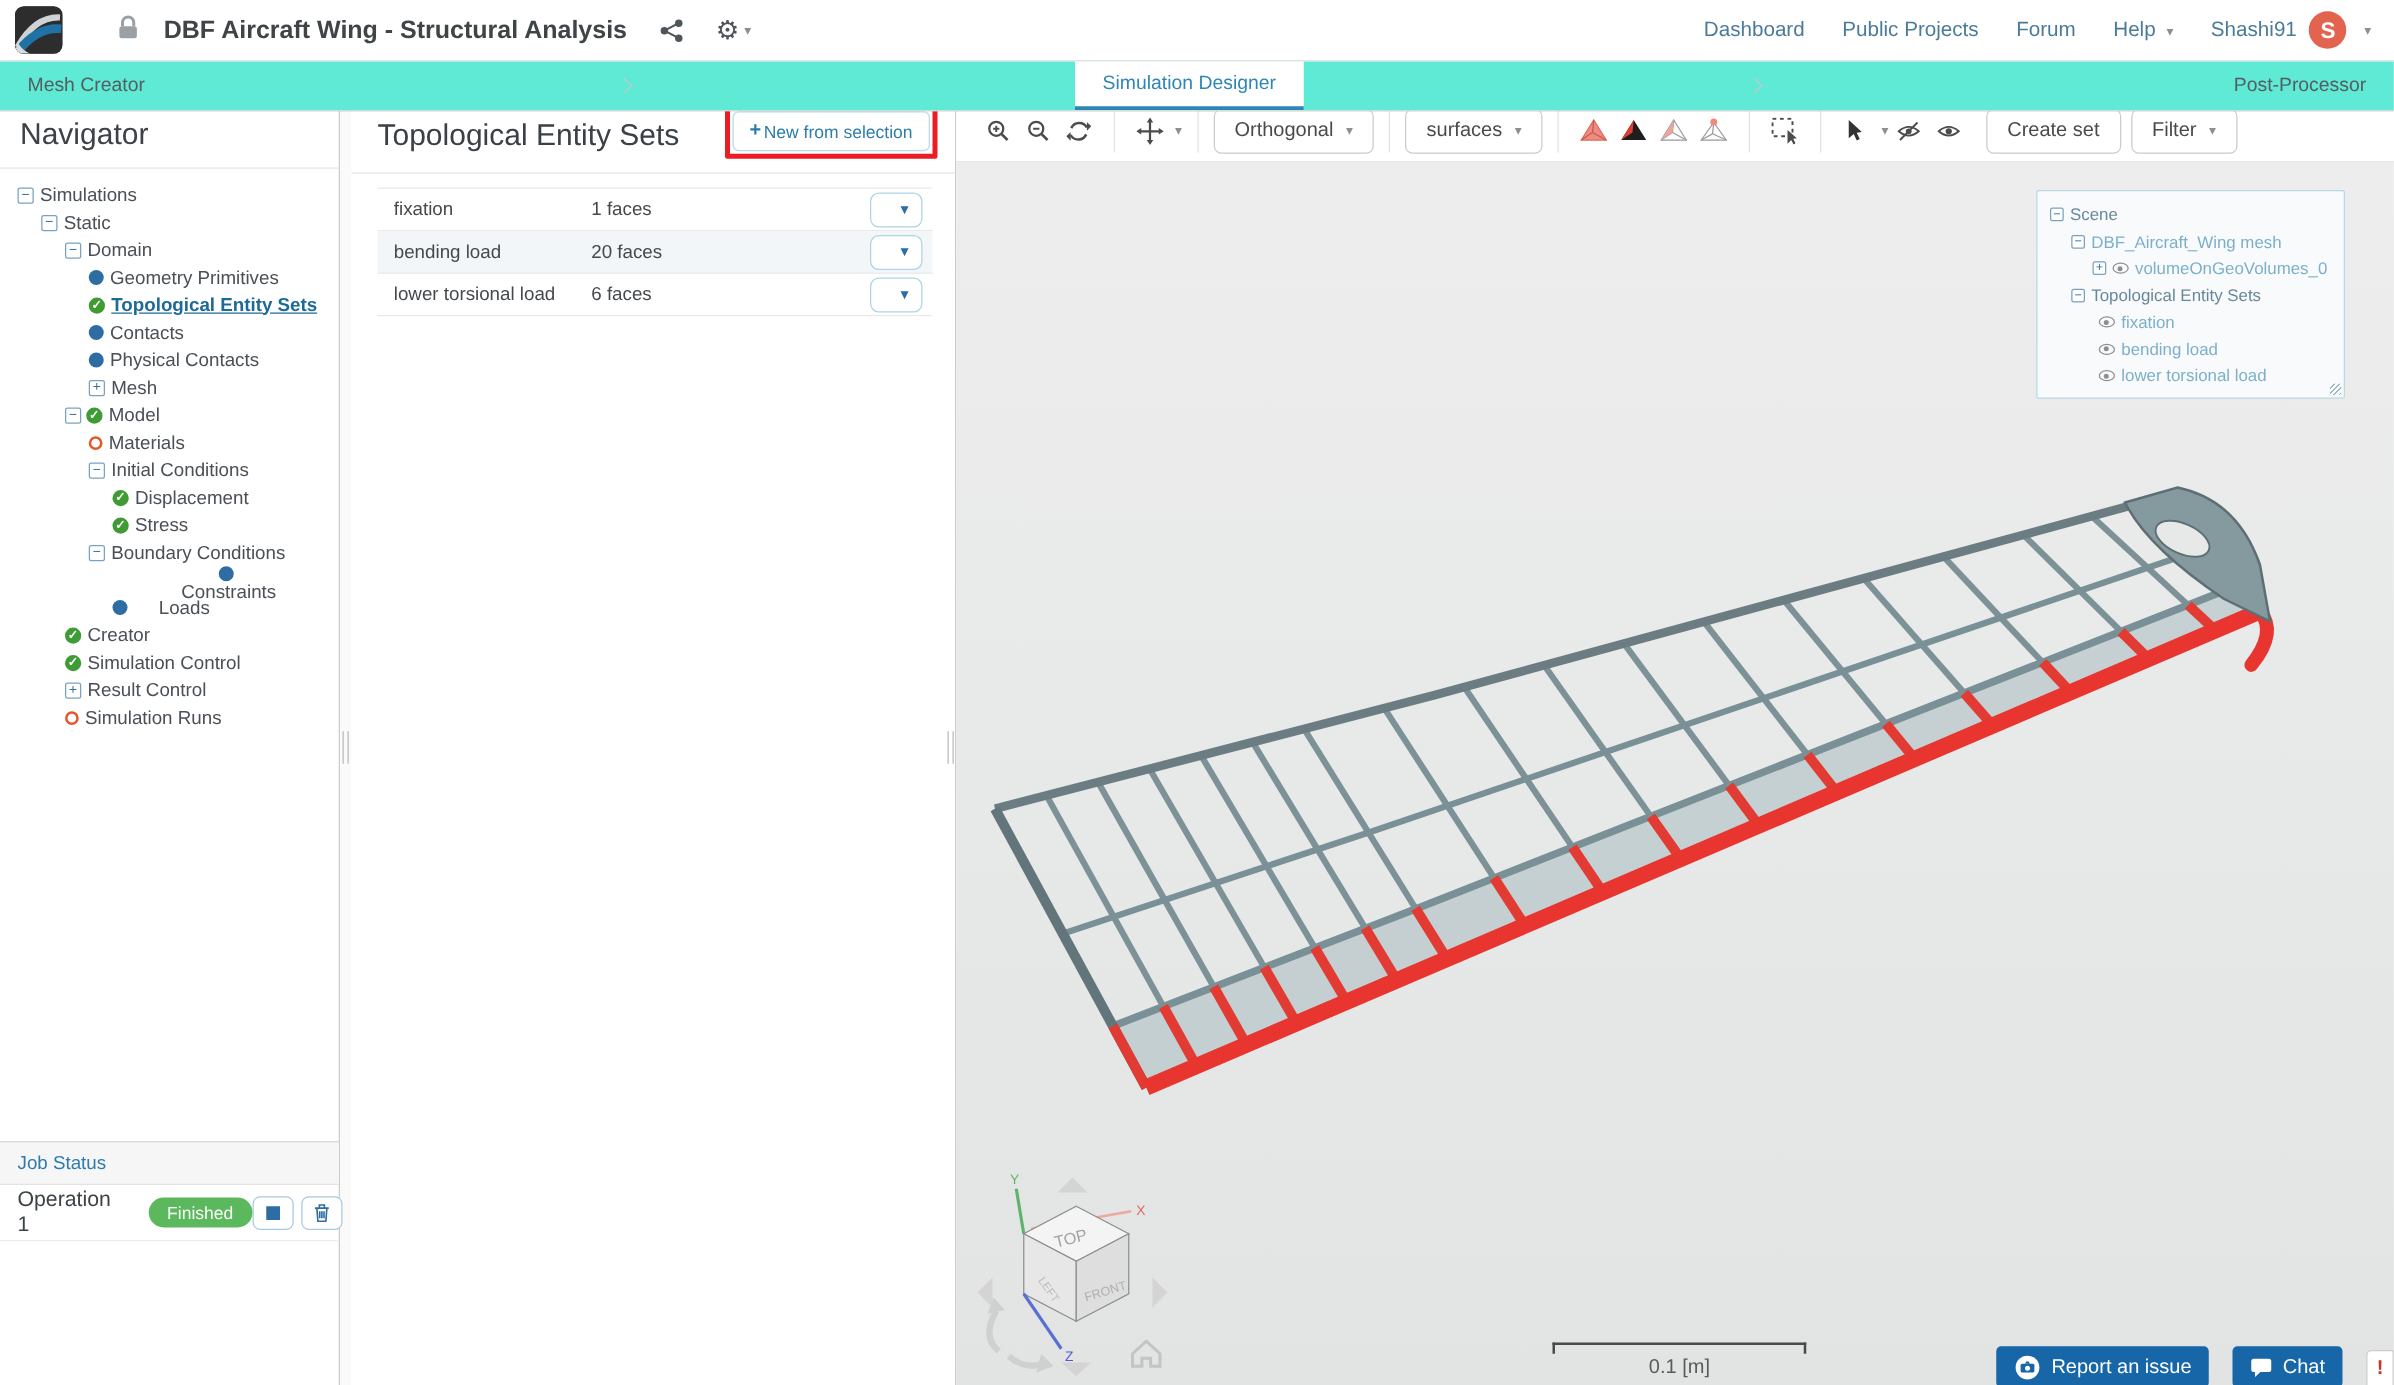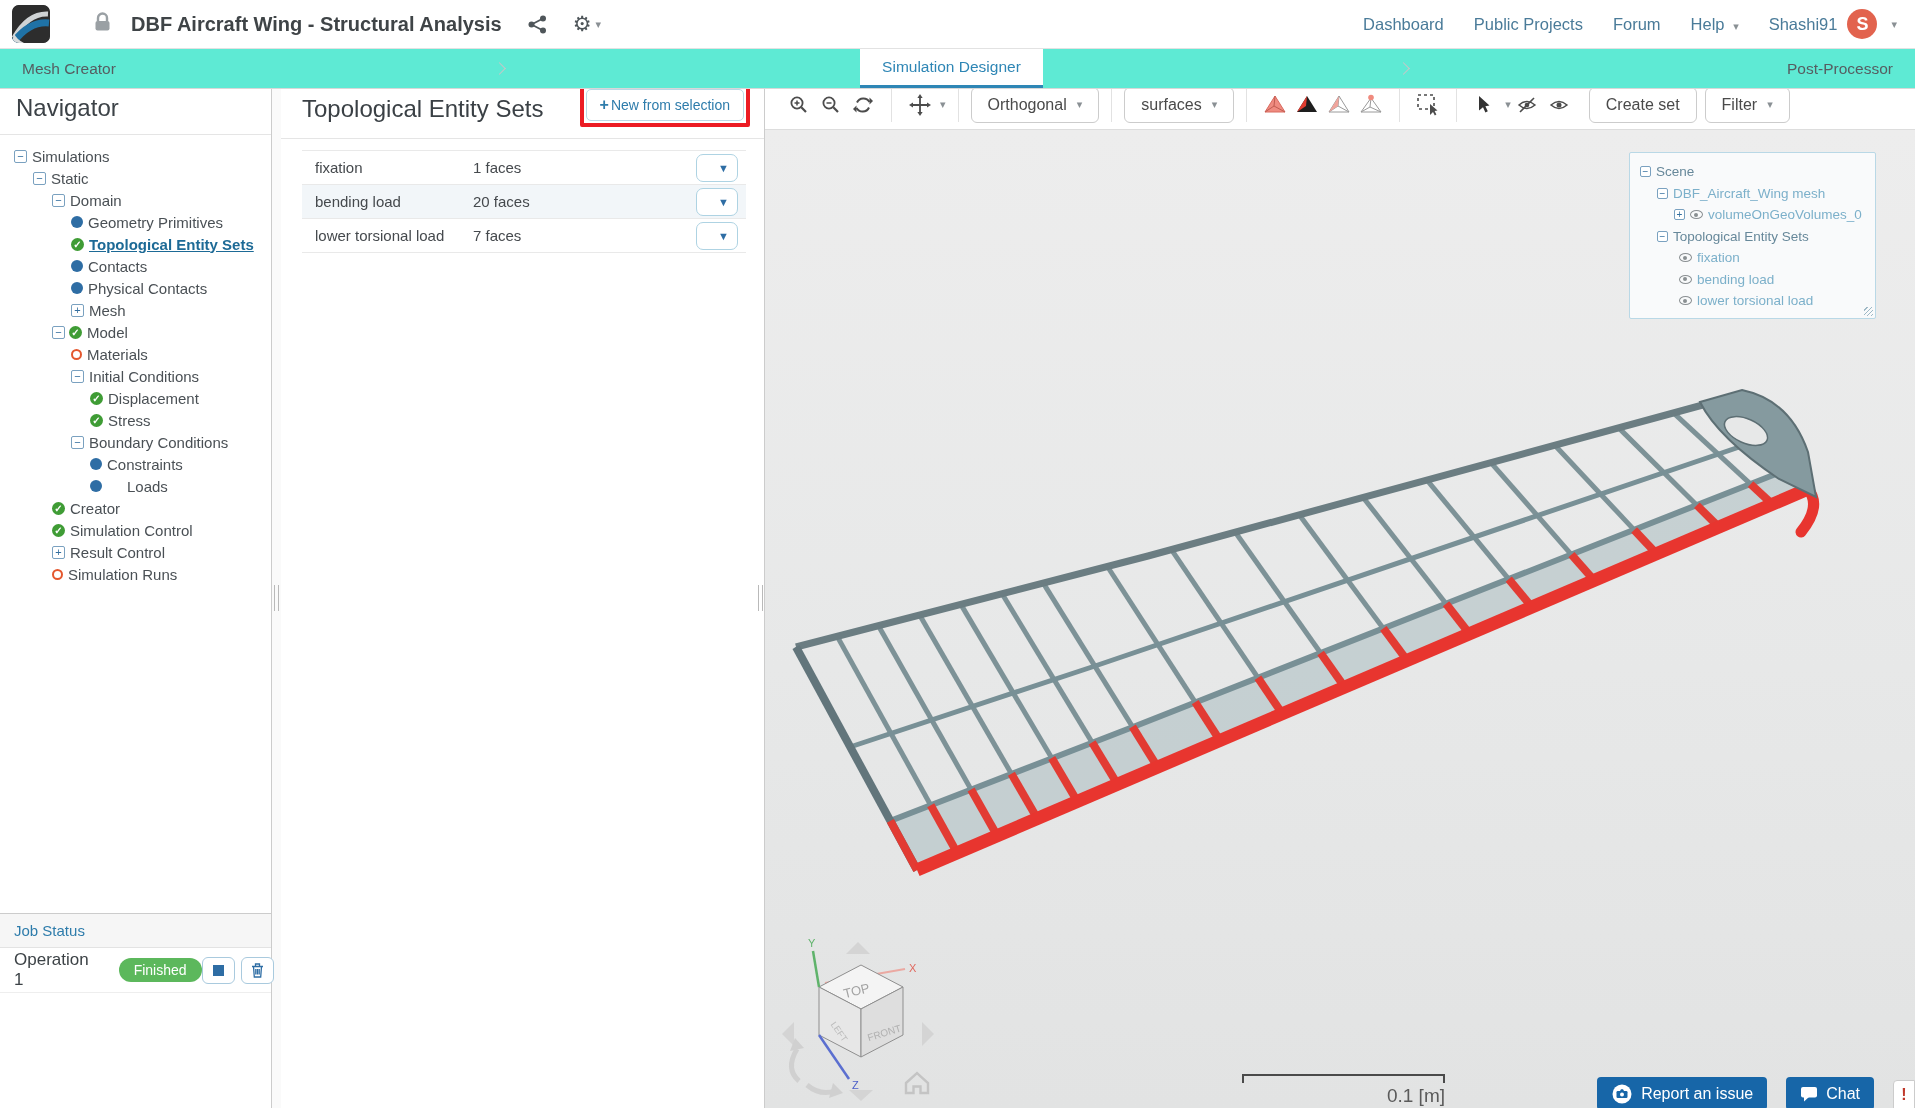--- a/index.html
+++ b/index.html
@@ -109,21 +109,21 @@
     flex:0 0 auto; margin-left:5px; }
   .eye-ico::after { content:''; position:absolute; left:3px; top:1.5px; width:4px; height:4px; border-radius:50%;
     background:#8a8f92; }
   .scene-panel .rsz { position:absolute; right:2px; bottom:2px; width:9px; height:9px;
     background:repeating-linear-gradient(135deg, transparent 0 2px, #9fb9c6 2px 3px); }
 
   
   .scalebar { position:absolute; left:477px; top:944px; width:203px; z-index:6; }
   .scalebar .bar { height:9px; border-left:2px solid #4a4a4a; border-right:2px solid #4a4a4a;
     border-bottom:2px solid #4a4a4a; }
-  .scalebar .cap { text-align:right; font-size:19px; color:#5a5a5a; margin-top:2px; }
+  .scalebar .cap { text-align:center; font-size:16px; color:#5a5a5a; margin-top:2px; }
 
   
   .support { position:absolute; right:0; bottom:0; display:flex; align-items:flex-end; gap:19px; z-index:7; }
   .sup-btn { background:#1766a8; color:#fff; font-size:16px; height:33px; border-radius:4px;
     display:flex; align-items:center; gap:8px; padding:0 14px; cursor:pointer; margin-bottom:-2px; }
   .alert-box { width:22px; height:30px; background:#fff; border:1px solid #ccc; border-radius:4px 0 0 0;
     color:#c0392b; font-weight:bold; font-size:16px; display:flex; align-items:center; justify-content:center;
     margin-bottom:-2px; }
 
   svg text { font-family:"Liberation Sans", sans-serif; }
@@ -233,21 +233,21 @@
         <span class="lbl">Displacement</span>
       </div>
       <div class="tree-row" style="padding-left: 90px;">
         <span class="ico-check">✓</span>
         <span class="lbl">Stress</span>
       </div>
       <div class="tree-row" style="padding-left: 71px;">
         <span class="toggle-box">−</span>
         <span class="lbl">Boundary Conditions</span>
       </div>
-      <div class="tree-row" style="padding-left: 90px;">
+      <div class="tree-row" style="padding-left: 90px; flex-direction: column;">
         <span class="ico-dot"></span>
         <span class="lbl">Constraints</span>
       </div>
       <div class="tree-row" style="padding-left: 90px; gap: 20px;">
         <span class="ico-dot"></span>
         <span class="lbl">Loads</span>
       </div>
       <div class="tree-row" style="padding-left: 52px;">
         <span class="ico-check">✓</span>
         <span class="lbl">Creator</span>
@@ -309,21 +309,21 @@
     </div>
     <div class="set-row alt">
       <span class="set-name">bending load</span>
       <span class="set-faces">20 faces</span>
       <span class="row-dd">
           <span class="caret">▼</span>
         </span>
     </div>
     <div class="set-row">
       <span class="set-name">lower torsional load</span>
-      <span class="set-faces">7 faces</span>
+      <span class="set-faces">6 faces</span>
       <span class="row-dd">
           <span class="caret">▼</span>
         </span>
     </div>
   </div>
 </div>
 
 <div class="split" style="left:756px; width:9px; background:transparent;">
     <span class="grip"></span>
   </div>

